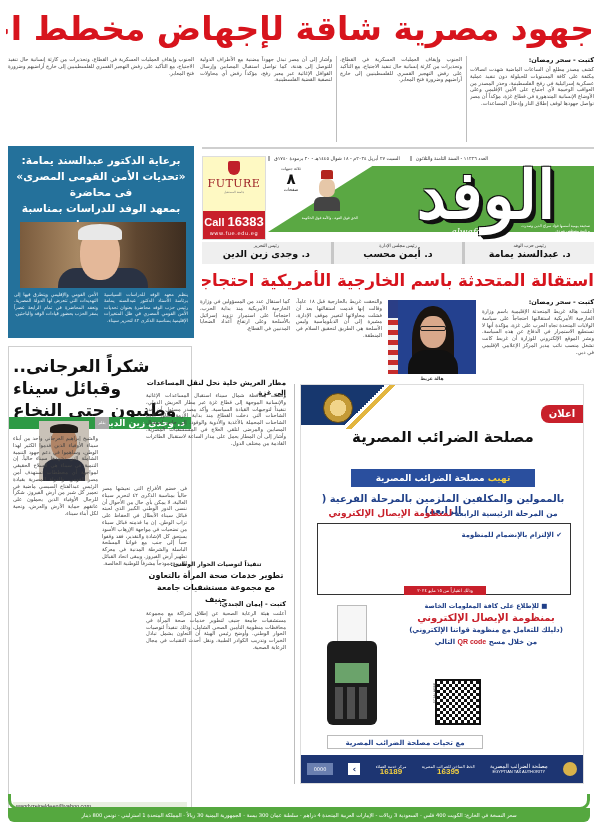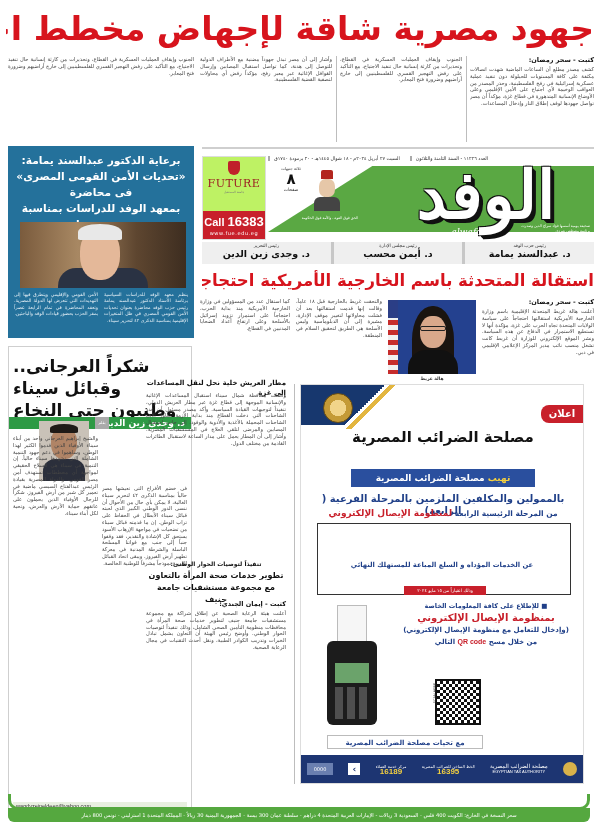--- a/index.html
+++ b/index.html
@@ -35,21 +35,21 @@
   .founder-hat { width: 12px; height: 9px; background: #b3261e; margin: 0 auto; border-radius: 2px 2px 0 0; }
   .founder-face { width: 16px; height: 18px; background: #e6c7a8; margin: 0 auto; border-radius: 40%; }
   .founder-body { width: 26px; height: 14px; background: #444; margin: 0 auto; border-radius: 6px 6px 0 0; }
   .founder-caption { position: absolute; top: 64px; left: 22px; width: 80px; font-size: 3.6px; color: #fff; text-align: center; }
   .pages-box { position: absolute; top: 14px; left: 8px; width: 30px; text-align: center; }
   .pages-top { font-size: 4px; color: #333; }
   .pages-num { font-size: 15px; font-weight: bold; color: #111; line-height: 16px; }
   .pages-unit { font-size: 4.5px; color: #333; }
 
   
-  .future-ad { top: 156px; left: 202px; width: 64px; height: 84px; border: 1px solid #ddd; background: #bef264; }
+  .future-ad { top: 156px; left: 202px; width: 64px; height: 84px; border: 1px solid #ddd; background: #fef9c3; }
   .future-crest { width: 12px; height: 14px; background: #c0202a; margin: 4px auto 2px; border-radius: 2px 2px 6px 6px; }
   .future-name { text-align: center; font-family: "DejaVu Serif", serif; color: #9b1c22; font-size: 11px; letter-spacing: 0.5px; }
   .future-sub { text-align: center; font-size: 3px; color: #777; line-height: 4px; }
   .future-call { position: absolute; bottom: 0; left: 0; width: 100%; height: 28px; background: #c8202b; color: #fff; text-align: center; }
   .future-call .call { font-family: "Liberation Sans", sans-serif; font-weight: bold; font-size: 11px; line-height: 16px; padding-top: 3px; }
   .future-call .call b { font-size: 13px; }
   .future-call .url { font-size: 5px; letter-spacing: 0.6px; }
 
   
   .editors { top: 242px; left: 202px; width: 392px; height: 22px; background: #efefef; display: flex; flex-direction: row; }
@@ -279,27 +279,29 @@
   <div class="tax-band">
     <span class="hl">تهيب</span>
     <span>مصلحة الضرائب المصرية</span>
   </div>
   <div class="tax-line" style="top:108px; font-size:10px;">بالممولين والمكلفين الملزمين بالمرحلة  الفرعية ( الرابعة)</div>
   <div class="tax-line" style="top:122px; font-size:7.5px;">
     <span>من المرحلة الرئيسية الرابعة</span>
     <span class="red" style="font-size:9px;">لمنظومة الإيصال الإلكتروني</span>
   </div>
   <div class="tax-box">
-    <div class="tax-bullet" style="top:36px; text-align:center;">عن الخدمات المؤداه و السلع المباعة للمستهلك النهائي</div>
+    <div class="tax-bullet" style="top:6px;">
+      <span>✔ </span><span>الإلتزام بالإنضمام للمنظومة</span>
+    </div>
     <div class="tax-date">وذلك اعتباراً من ١٥ مايو ٢٠٢٤</div>
   </div>
   <div class="tax-info">
     <div style="font-size:6.5px; line-height:10px;"><span>■ </span><span>للإطلاع على كافة المعلومات الخاصة</span></div>
     <div style="font-size:10px; color:#c8202b; line-height:14px;">بمنظومة الإيصال الإلكتروني</div>
-    <div style="font-size:7px; line-height:11px;">(وإدخال للتعامل مع منظومة الإيصال الإلكتروني)</div>
+    <div style="font-size:7px; line-height:11px;">(دليلك للتعامل مع منظومة قواتنا الإلكتروني)</div>
     <div style="font-size:7px; line-height:11px;">
       <span>من خلال مسح</span>
       <span style="color:#c8202b; font-family:'Liberation Sans', sans-serif;">QR code</span>
       <span>التالي</span>
     </div>
   </div>
   <div class="tax-pos">
     <div class="pos-paper"></div>
     <div class="pos-body"></div>
     <div class="pos-screen"></div>

